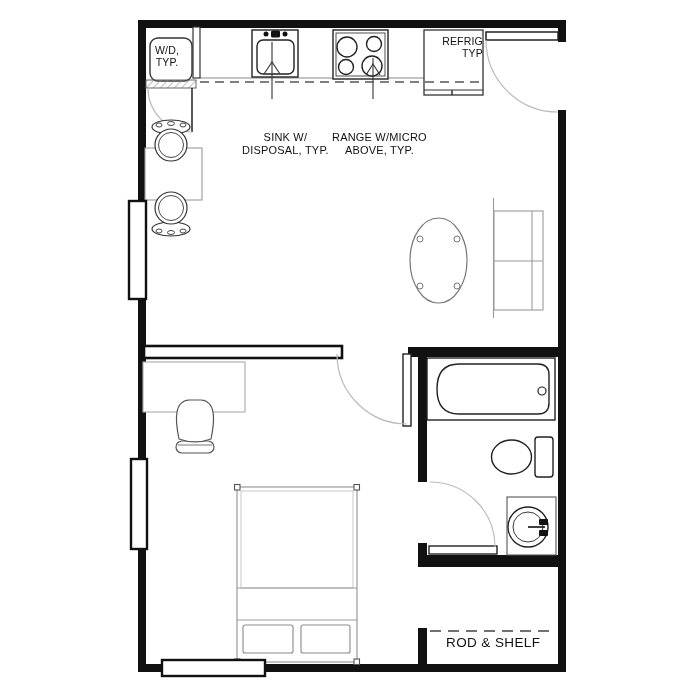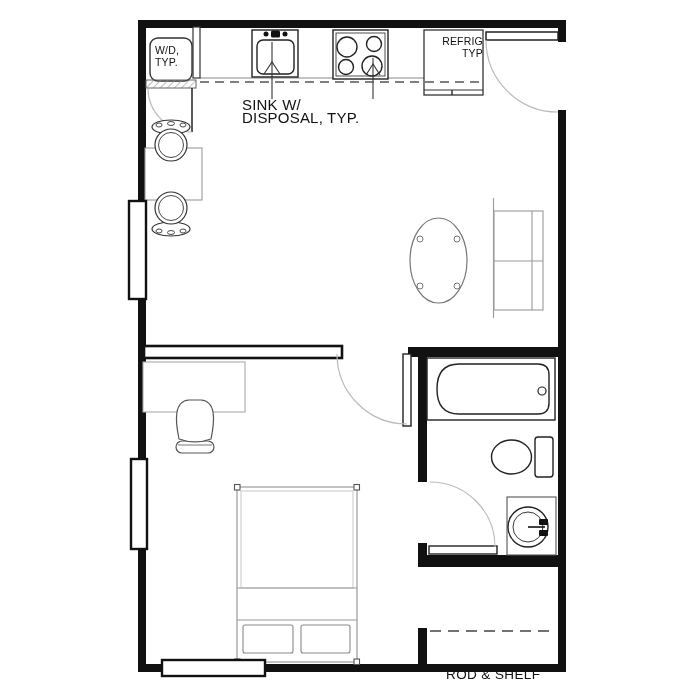--- a/index.html
+++ b/index.html
@@ -1,23 +1,23 @@
 <!DOCTYPE html>
 <html><head>
 <meta charset="utf-8">
 <style>
   html,body{margin:0;padding:0;background:#fff;}
   #canvas{position:relative;width:700px;height:700px;background:#ffffff;overflow:hidden;
           font-family:"Liberation Sans",sans-serif;}
   #plan-svg{position:absolute;left:0;top:0;}
-  .label{position:absolute;color:#111;white-space:nowrap;}
+  .label{position:absolute;color:#111;white-space:nowrap;text-align:center;}
   .label .ln{display:block;}
   .lbl-sm{font-size:10.5px;line-height:11.5px;letter-spacing:.2px;}
-  .lbl-md{font-size:15px;line-height:12.5px;letter-spacing:.2px;}
-  .lbl-lg{font-size:13.5px;line-height:14px;letter-spacing:.4px;margin-top:32px;}
+  .lbl-md{font-size:11px;line-height:12.5px;letter-spacing:.2px;margin-top:32px;}
+  .lbl-lg{font-size:13.5px;line-height:14px;letter-spacing:.4px;}
   .center{text-align:right;}
 </style>
 </head>
 <body>
 
 <div id="canvas">
 
 <svg id="plan-svg" width="700" height="700" viewBox="0 0 700 700">
   <defs>
     <pattern id="hatch" width="5" height="5" patternUnits="userSpaceOnUse" patternTransform="rotate(45)">
@@ -187,20 +187,24 @@
 <div class="label lbl-sm" style="left:155px;top:45px;">
   <span class="ln">W/D,</span>
   <span class="ln">TYP.</span>
 </div>
 
 <div class="label lbl-md" style="left:242px;top:99px;">
   <span class="ln">SINK W/</span>
   <span class="ln">DISPOSAL, TYP.</span>
 </div>
 
+<div class="label lbl-md" style="left:332px;top:99px;">
+  <span class="ln">RANGE W/MICRO</span>
+  <span class="ln">ABOVE, TYP.</span>
+</div>
 
 <div class="label lbl-sm center" style="left:424px;top:36px;width:59px;">
   <span class="ln">REFRIG</span>
   <span class="ln">TYP</span>
 </div>
 
 <div class="label lbl-lg" style="left:446px;top:636px;">
   <span class="ln">ROD &amp; SHELF</span>
 </div>
 

